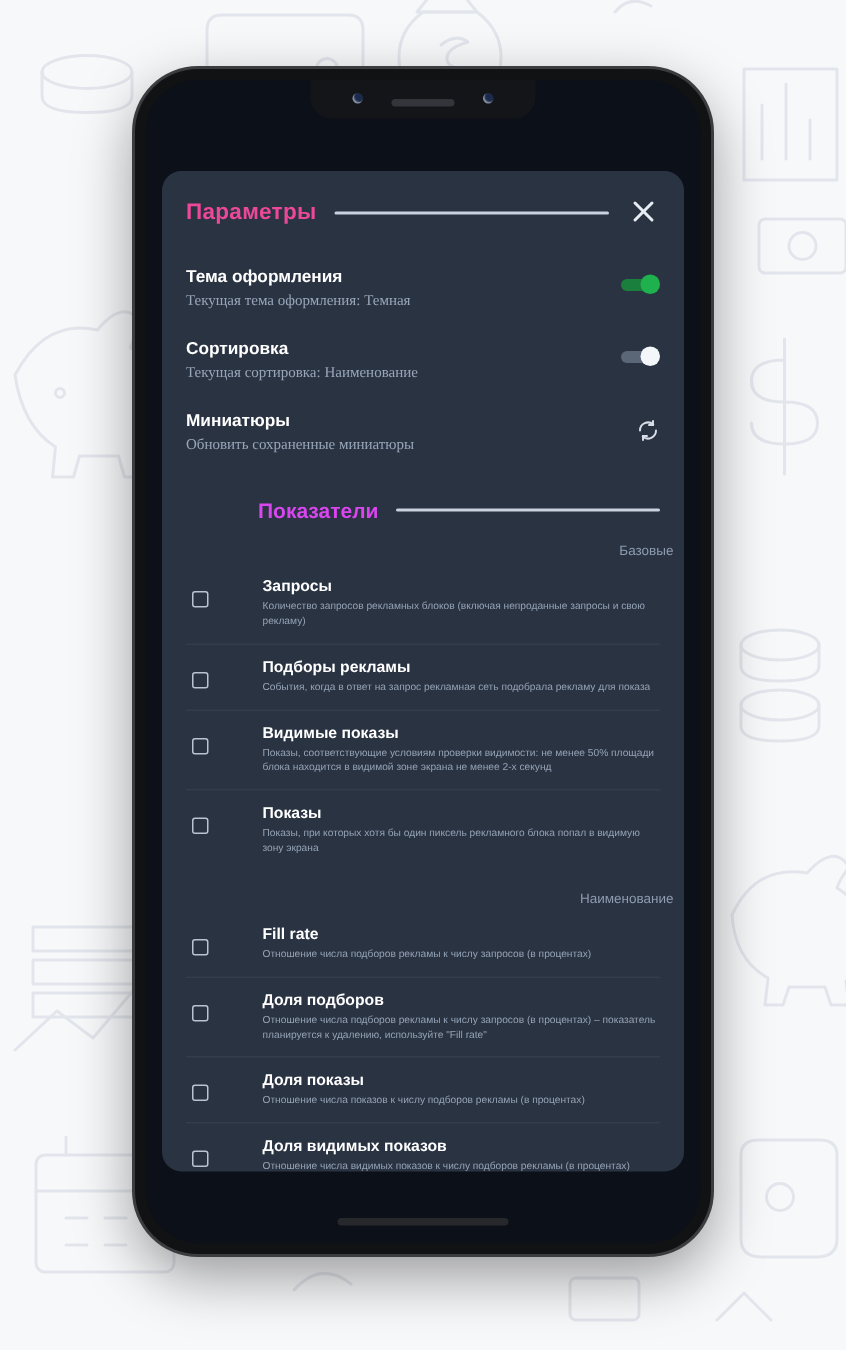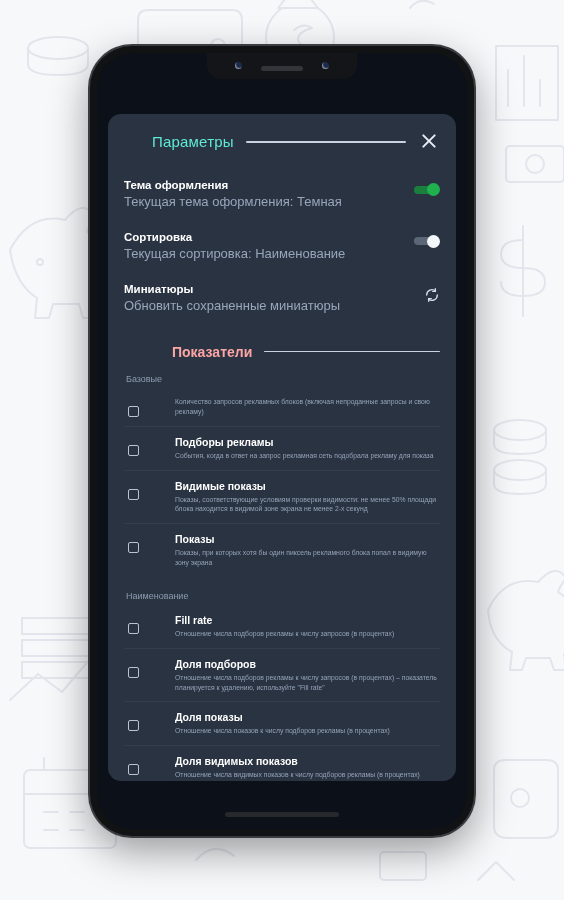--- a/index.html
+++ b/index.html
@@ -75,26 +75,25 @@
   }
 
   
   .sheet-head {
     display: flex; align-items: center;
     padding: 16px 16px 0 16px;
     gap: 12px;
     flex: 0 0 auto;
   }
   .sheet-title {
-    color: #5eead4;
+    color: #ec4899;
     font-size: 15px;
-    font-weight: normal;
+    font-weight: bold;
     letter-spacing: .2px;
     white-space: nowrap;
-    margin-left: 28px;
   }
   .head-rule {
     flex: 1 1 auto;
     height: 2px;
     background: #c9d2de;
     border-radius: 1px;
     margin-top: 1px;
   }
   .close-btn {
     width: 22px; height: 22px;
@@ -126,22 +125,23 @@
   }
   .set-texts { flex: 1 1 auto; min-width: 0; }
   .set-title {
     color: #ffffff;
     font-size: 11.5px;
     font-weight: bold;
     margin-bottom: 3px;
   }
   .set-sub {
     color: #98a6ba;
-    font-size: 13px;
+    font-size: 10px;
     line-height: 1.3;
+    font-family: Liberation Serif, serif;
   }
   .ctrl { flex: 0 0 auto; padding-top: 4px; }
 
   .toggle {
     width: 26px; height: 13px;
     border-radius: 7px;
     position: relative;
     cursor: pointer;
   }
   .toggle .track {
@@ -158,35 +158,36 @@
   .toggle.off .knob  { right: 0; background: #f4f7fa; }
 
   .refresh-icon { width: 16px; height: 16px; display: block; cursor: pointer; }
 
   
   .section-head {
     display: flex; align-items: center; gap: 12px;
     padding: 14px 16px 0 16px;
   }
   .section-title {
-    color: #fca5a5;
+    color: #d946ef;
     font-size: 14px;
     font-weight: bold;
     white-space: nowrap;
     padding-left: 48px;
   }
   .section-rule {
     flex: 1 1 auto; height: 1.5px;
     background: #c9d2de; border-radius: 1px;
   }
 
   .group-label {
     color: #8d9cb0;
     font-size: 9px;
-    padding: 14px 24px 4px 18px;
+    padding: 14px 7px 4px 18px;
+    text-align: right;
   }
 
   
   .metrics { padding: 0 16px; }
   .metric-row {
     display: flex; align-items: flex-start;
     gap: 14px;
     padding: 9px 2px 9px 2px;
     border-bottom: 1px solid #333d4c;
   }
@@ -335,20 +336,21 @@
           <div class="section-title">Показатели</div>
           <div class="section-rule"></div>
         </div>
 
         <div class="group-label">Базовые</div>
         <div class="metrics">
 
           <div class="metric-row">
             <span class="checkbox"></span>
             <div class="metric-texts">
+              <div class="metric-title">Запросы</div>
               <div class="metric-desc">Количество запросов рекламных блоков (включая непроданные запросы и свою рекламу)</div>
             </div>
           </div>
 
           <div class="metric-row">
             <span class="checkbox"></span>
             <div class="metric-texts">
               <div class="metric-title">Подборы рекламы</div>
               <div class="metric-desc">События, когда в ответ на запрос рекламная сеть подобрала рекламу для показа</div>
             </div>

